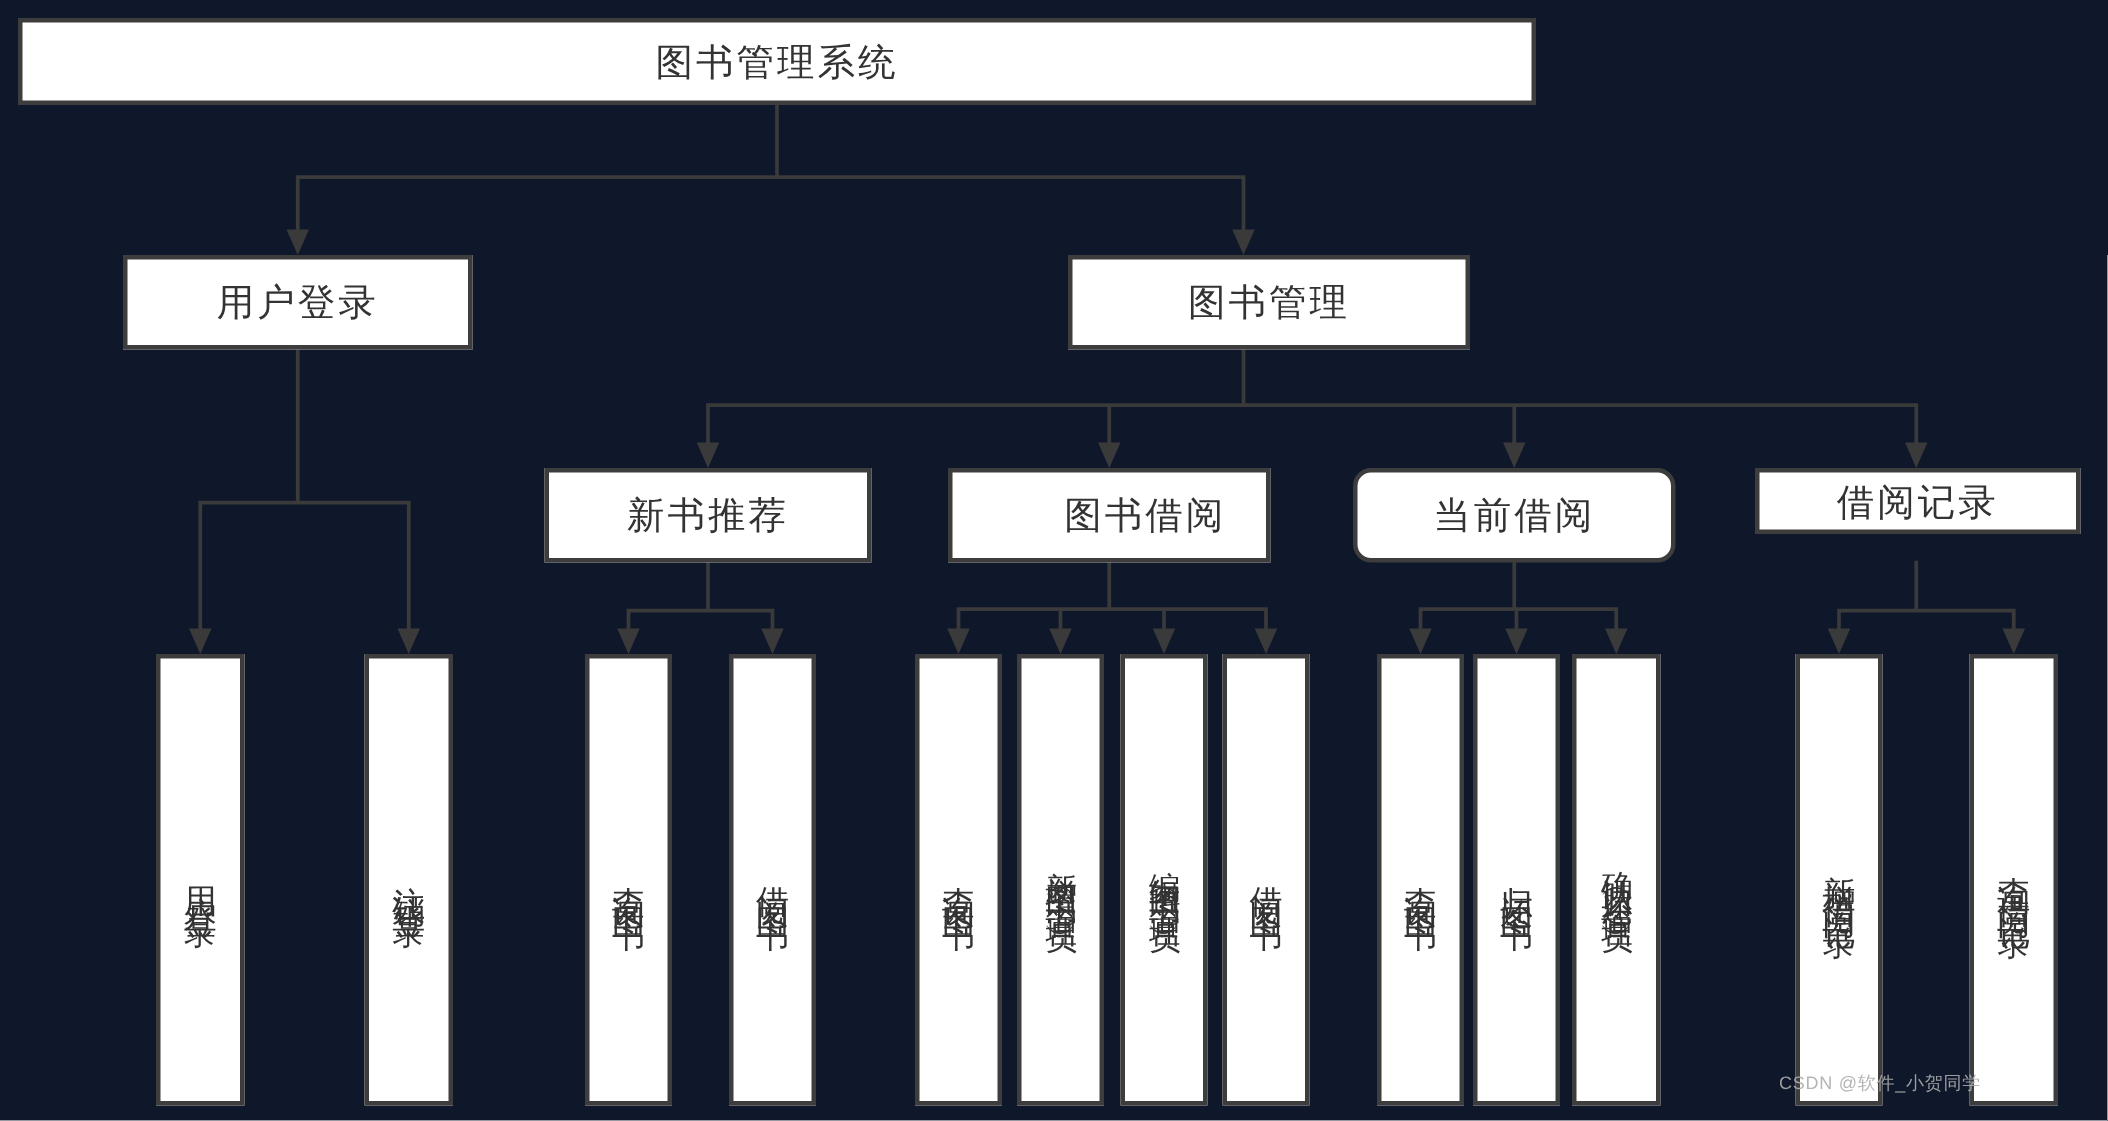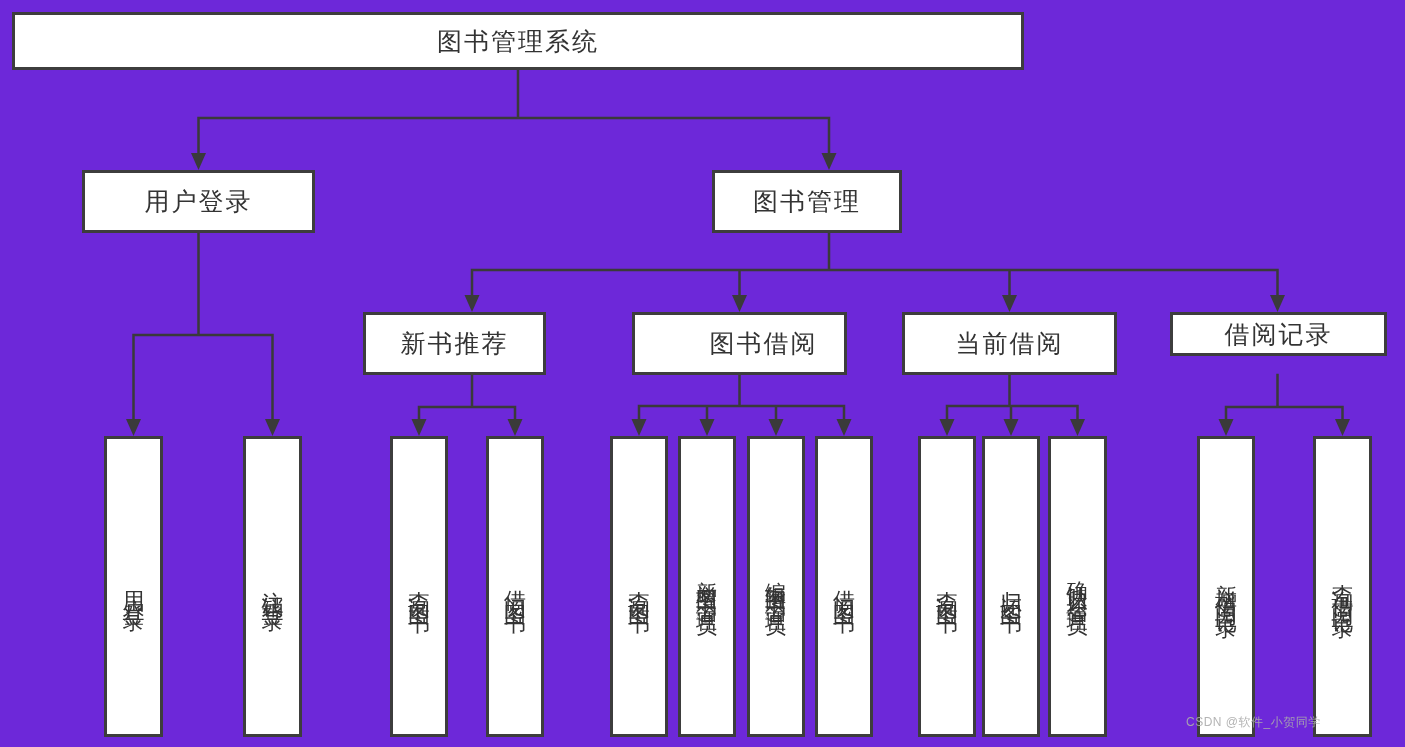--- a/index.html
+++ b/index.html
@@ -1,18 +1,18 @@
 <!DOCTYPE html>
 <html><head>
 <meta charset="utf-8">
 <style>
   html,body{margin:0;padding:0;background:#ffffff;}
   body{font-family:"Liberation Sans","DejaVu Sans",sans-serif;}
   .stage{
-    position:relative;width:1405px;height:747px;background:#6d28d9;overflow:hidden;
+    position:relative;width:1405px;height:747px;background:#0f172a;overflow:hidden;
   }
   .connectors{position:absolute;left:0;top:0;width:1405px;height:747px;}
   .hbox{
     position:absolute;box-sizing:border-box;background:#ffffff;
     border:3px solid #3d3d3d;
     display:flex;align-items:center;justify-content:center;
     font-size:25px;letter-spacing:2px;color:#333333;white-space:nowrap;
   }
   .vbox{
     position:absolute;box-sizing:border-box;background:#ffffff;
@@ -52,31 +52,31 @@
              M1218.5 419L1233.5 419L1226 436Z M1335 419L1350 419L1342.5 436Z" fill="#3a3a3a" stroke="none"></path>
   </svg>
 
   <div class="hbox" style="left:12px;top:12px;width:1012px;height:58px;">
     <span>图书管理系统</span>
   </div>
 
   <div class="hbox" style="left:82px;top:170px;width:233px;height:63px;">
     <span>用户登录</span>
   </div>
-  <div class="hbox" style="left:712px;top:170px;width:190px;height:63px;">
+  <div class="hbox" style="left:712px;top:170px;width:268px;height:63px;">
     <span>图书管理</span>
   </div>
 
-  <div class="hbox" style="left:363px;top:312px;width:183px;height:63px;">
+  <div class="hbox" style="left:363px;top:312px;width:218px;height:63px;">
     <span>新书推荐</span>
   </div>
   <div class="hbox" style="left:632px;top:312px;width:215px;height:63px;padding-left:48px;">
     <span>图书借阅</span>
   </div>
-  <div class="hbox" style="left:902px;top:312px;width:215px;height:63px;">
+  <div class="hbox" style="left:902px;top:312px;width:215px;height:63px;border-radius:12px;">
     <span>当前借阅</span>
   </div>
   <div class="hbox" style="left:1170px;top:312px;width:217px;height:44px;">
     <span>借阅记录</span>
   </div>
 
   <div class="vbox" style="left:104px;top:436px;width:59px;height:301px;">
     <span>用户登录</span>
   </div>
   <div class="vbox" style="left:243px;top:436px;width:59px;height:301px;">

